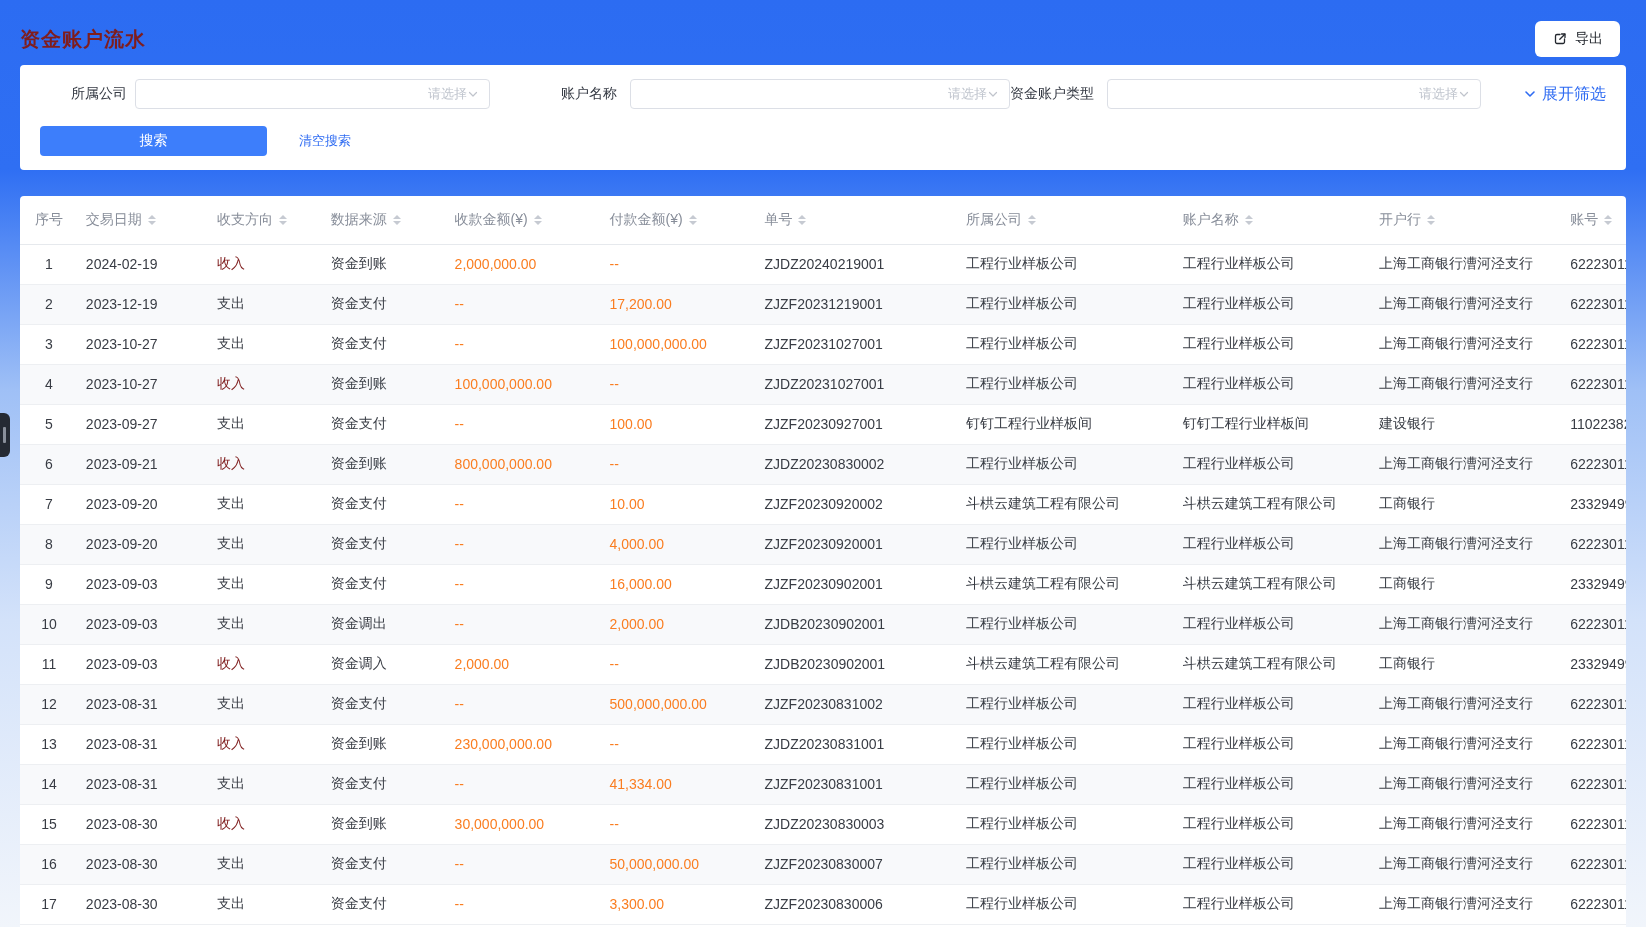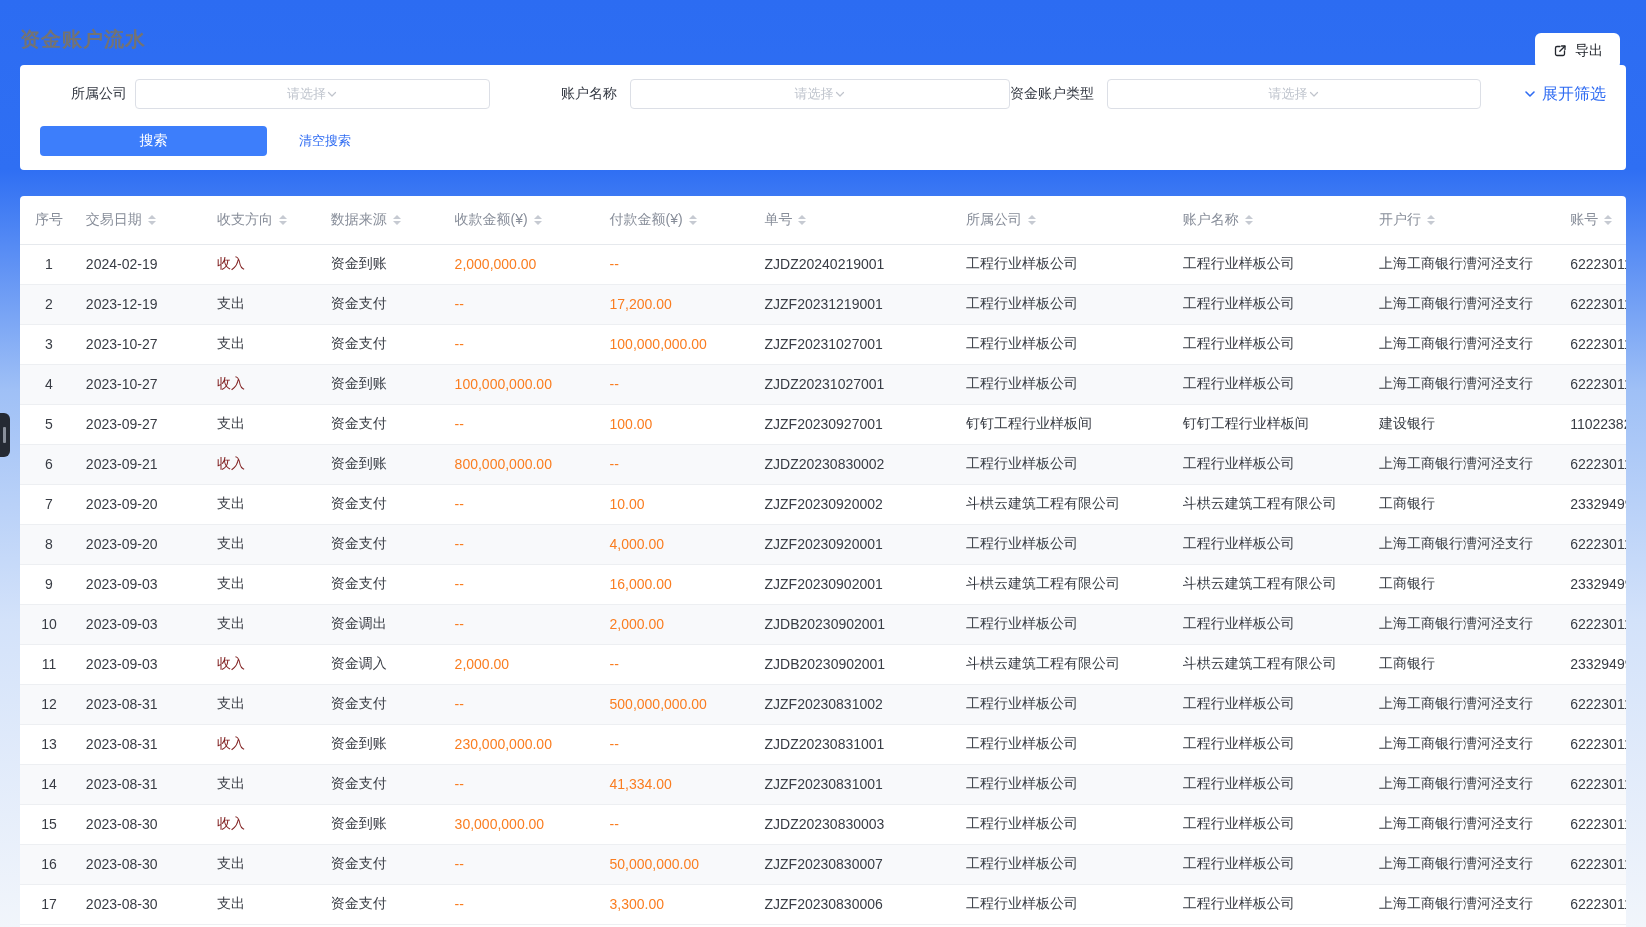--- a/index.html
+++ b/index.html
@@ -6,44 +6,43 @@
   html,body { width:1646px; height:927px; overflow:hidden; }
   body {
     font-family:"Liberation Sans","DejaVu Sans",sans-serif;
     background:linear-gradient(180deg,#2C6CF2 0px,#2F6FF3 170px,#9FC0F6 390px,#D3E2FA 620px,#F1F5FB 927px);
     position:relative;
     color:#383C44;
   }
   
   .page-title {
     position:absolute; left:20px; top:26px;
-    color:#737373; font-size:20px; font-weight:bold; letter-spacing:1px;
+    color:#7f1d1d; font-size:20px; font-weight:bold; letter-spacing:1px;
   }
   .export-btn {
     position:absolute; right:26px; top:21px; height:36px;
     background:#FFFFFF; border:none; border-radius:6px;
     display:flex; align-items:center; gap:7px; padding:0 17px;
     font-size:14px; color:#23272E; cursor:pointer;
     font-family:inherit;
-    margin-top:12px;
   }
   .export-btn svg { display:block; }
   
   .filter-card {
     position:absolute; left:20px; top:65px; width:1606px; height:105px;
     background:#FFFFFF; border-radius:4px; padding:14px 20px;
   }
   .filter-row { display:flex; align-items:center; height:30px; }
   .f-label { font-size:14px; color:#343943; white-space:nowrap; }
   .f-label.l1 { width:87px; text-align:right; margin-right:8px; }
   .f-label.l2 { margin-left:71px; margin-right:13px; }
   .f-label.l3 { margin-right:13px; }
   .select {
     height:30px; border:1px solid #DCDFE6; border-radius:4px;
-    display:flex; align-items:center; justify-content:center;
+    display:flex; align-items:center; justify-content:flex-end;
     padding:0 10px; background:#fff; cursor:pointer;
   }
   .select .ph { font-size:13px; color:#BFC4CD; }
   .select.s1 { width:355px; }
   .select.s2 { width:380px; }
   .select.s3 { width:374px; }
   .expand-link {
     margin-left:auto; display:flex; align-items:center; gap:6px;
     color:#2E6BF2; font-size:16px; cursor:pointer; white-space:nowrap;
   }

